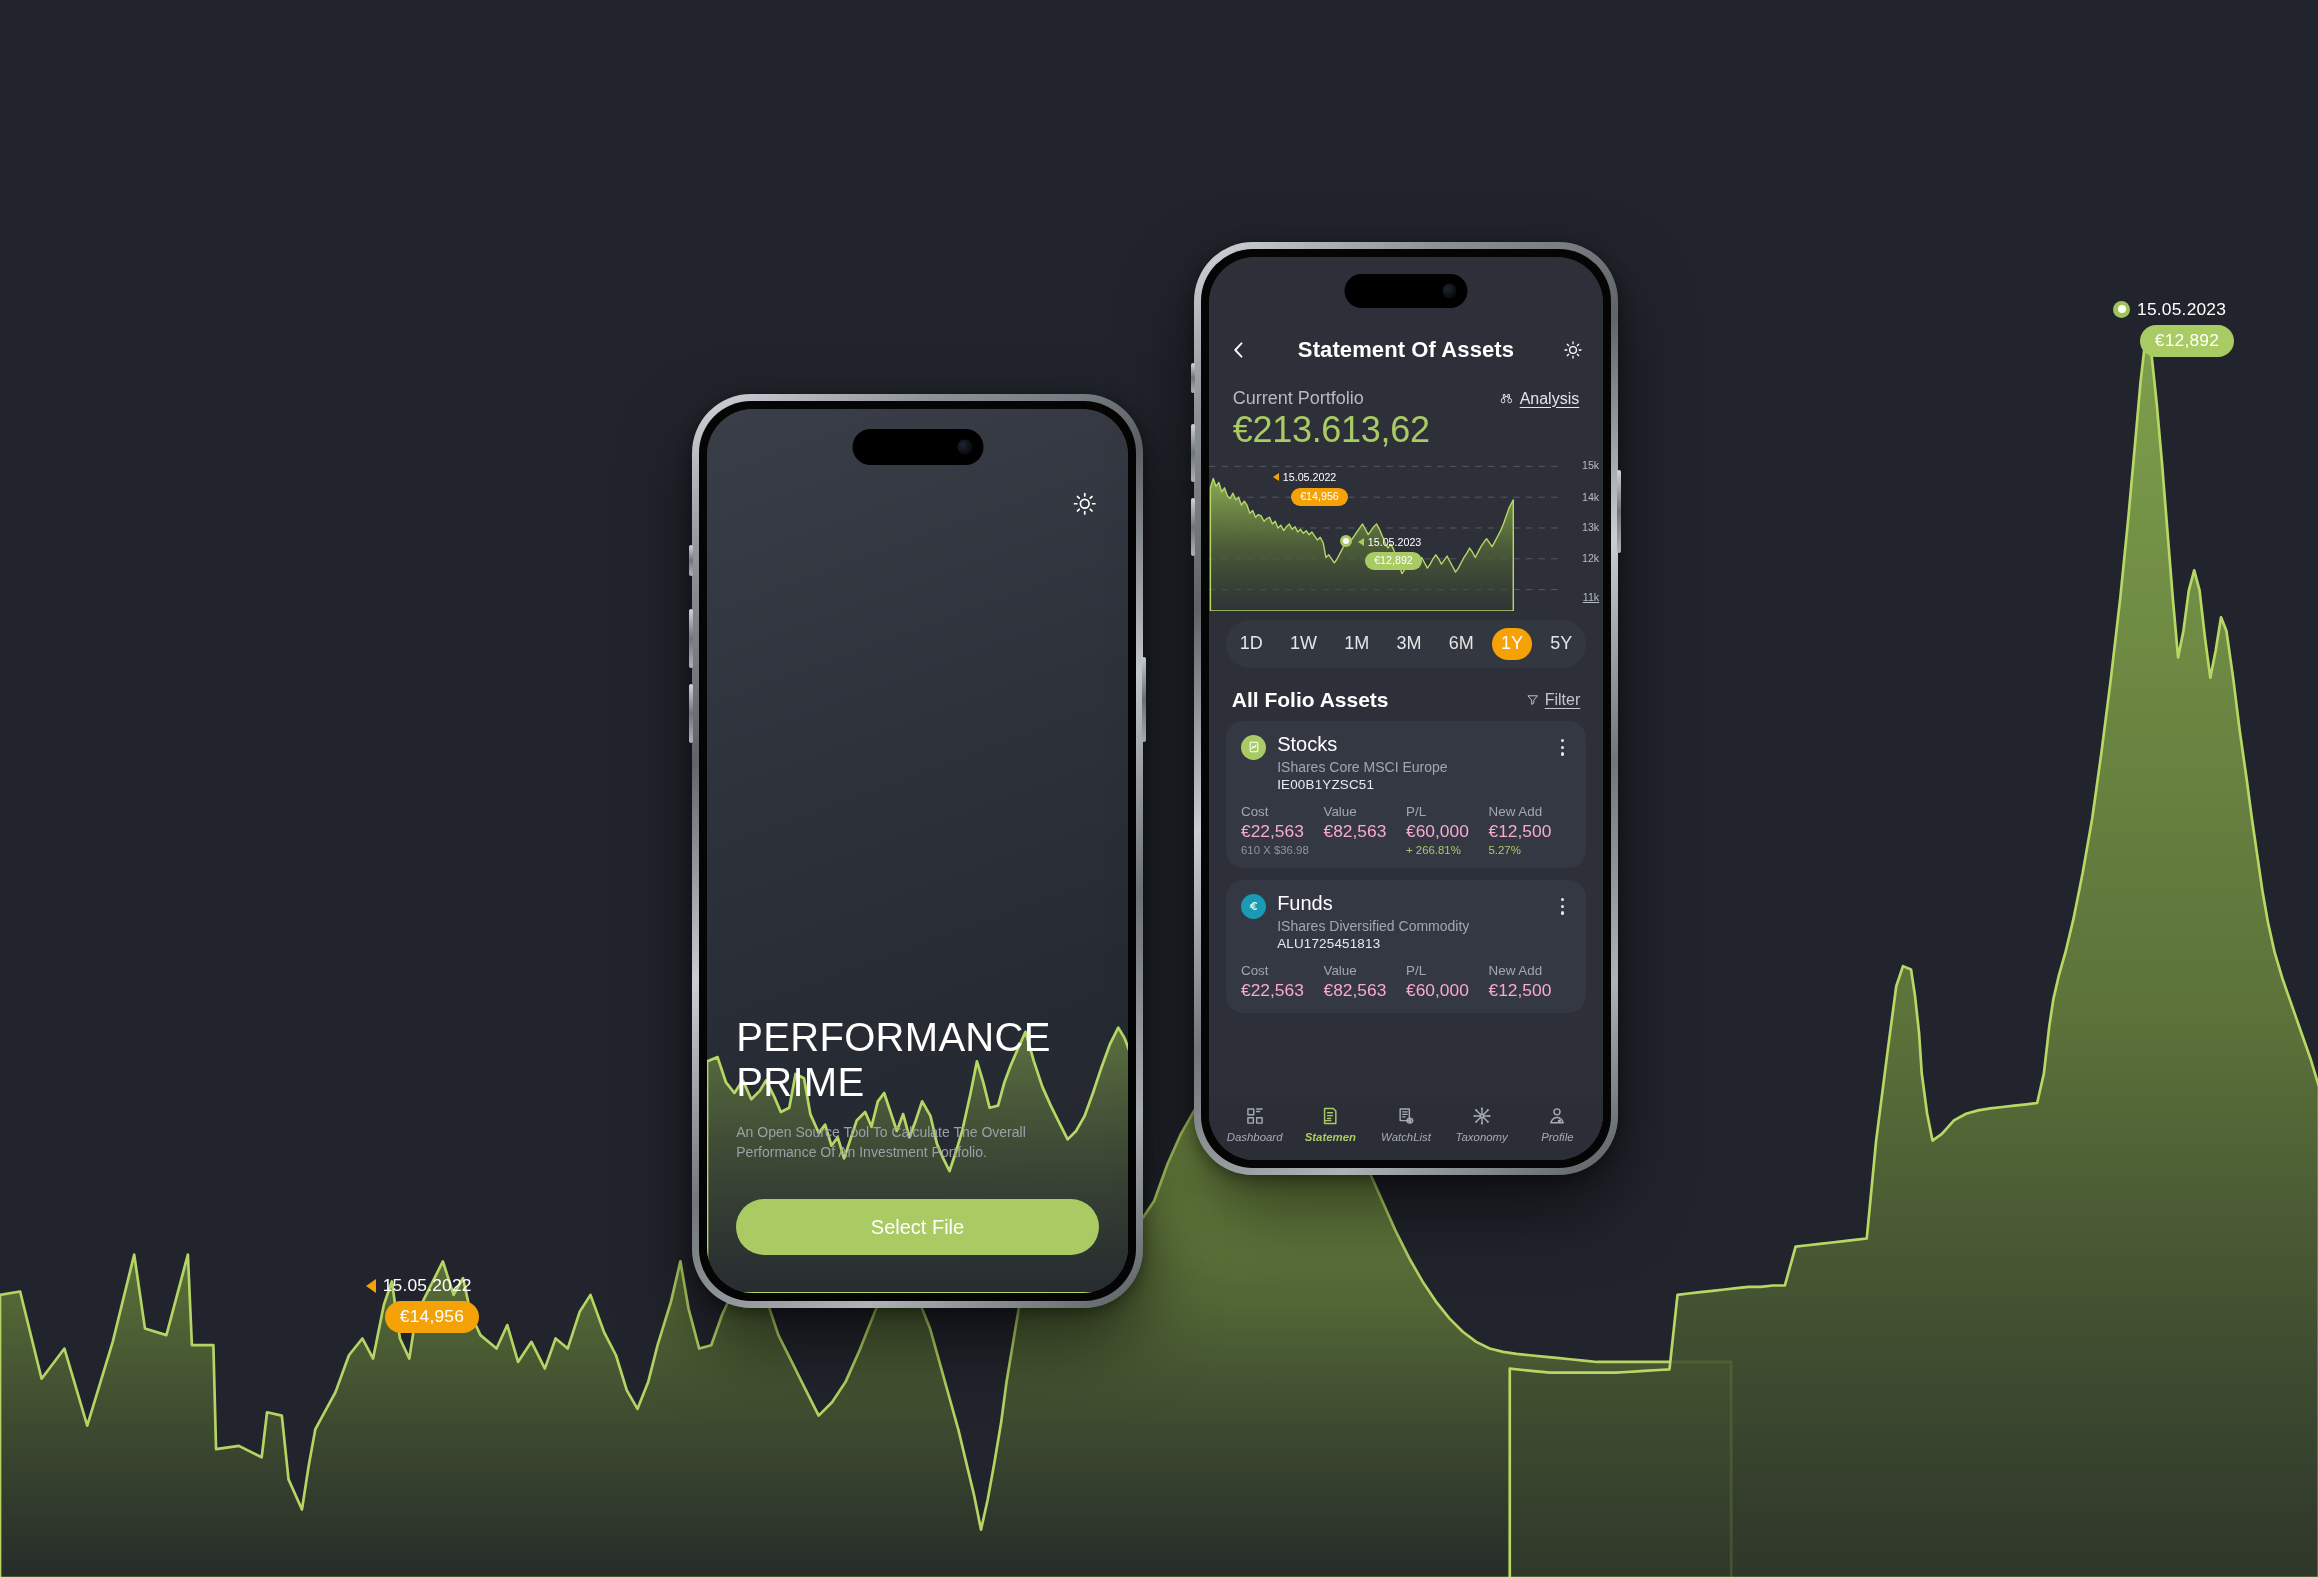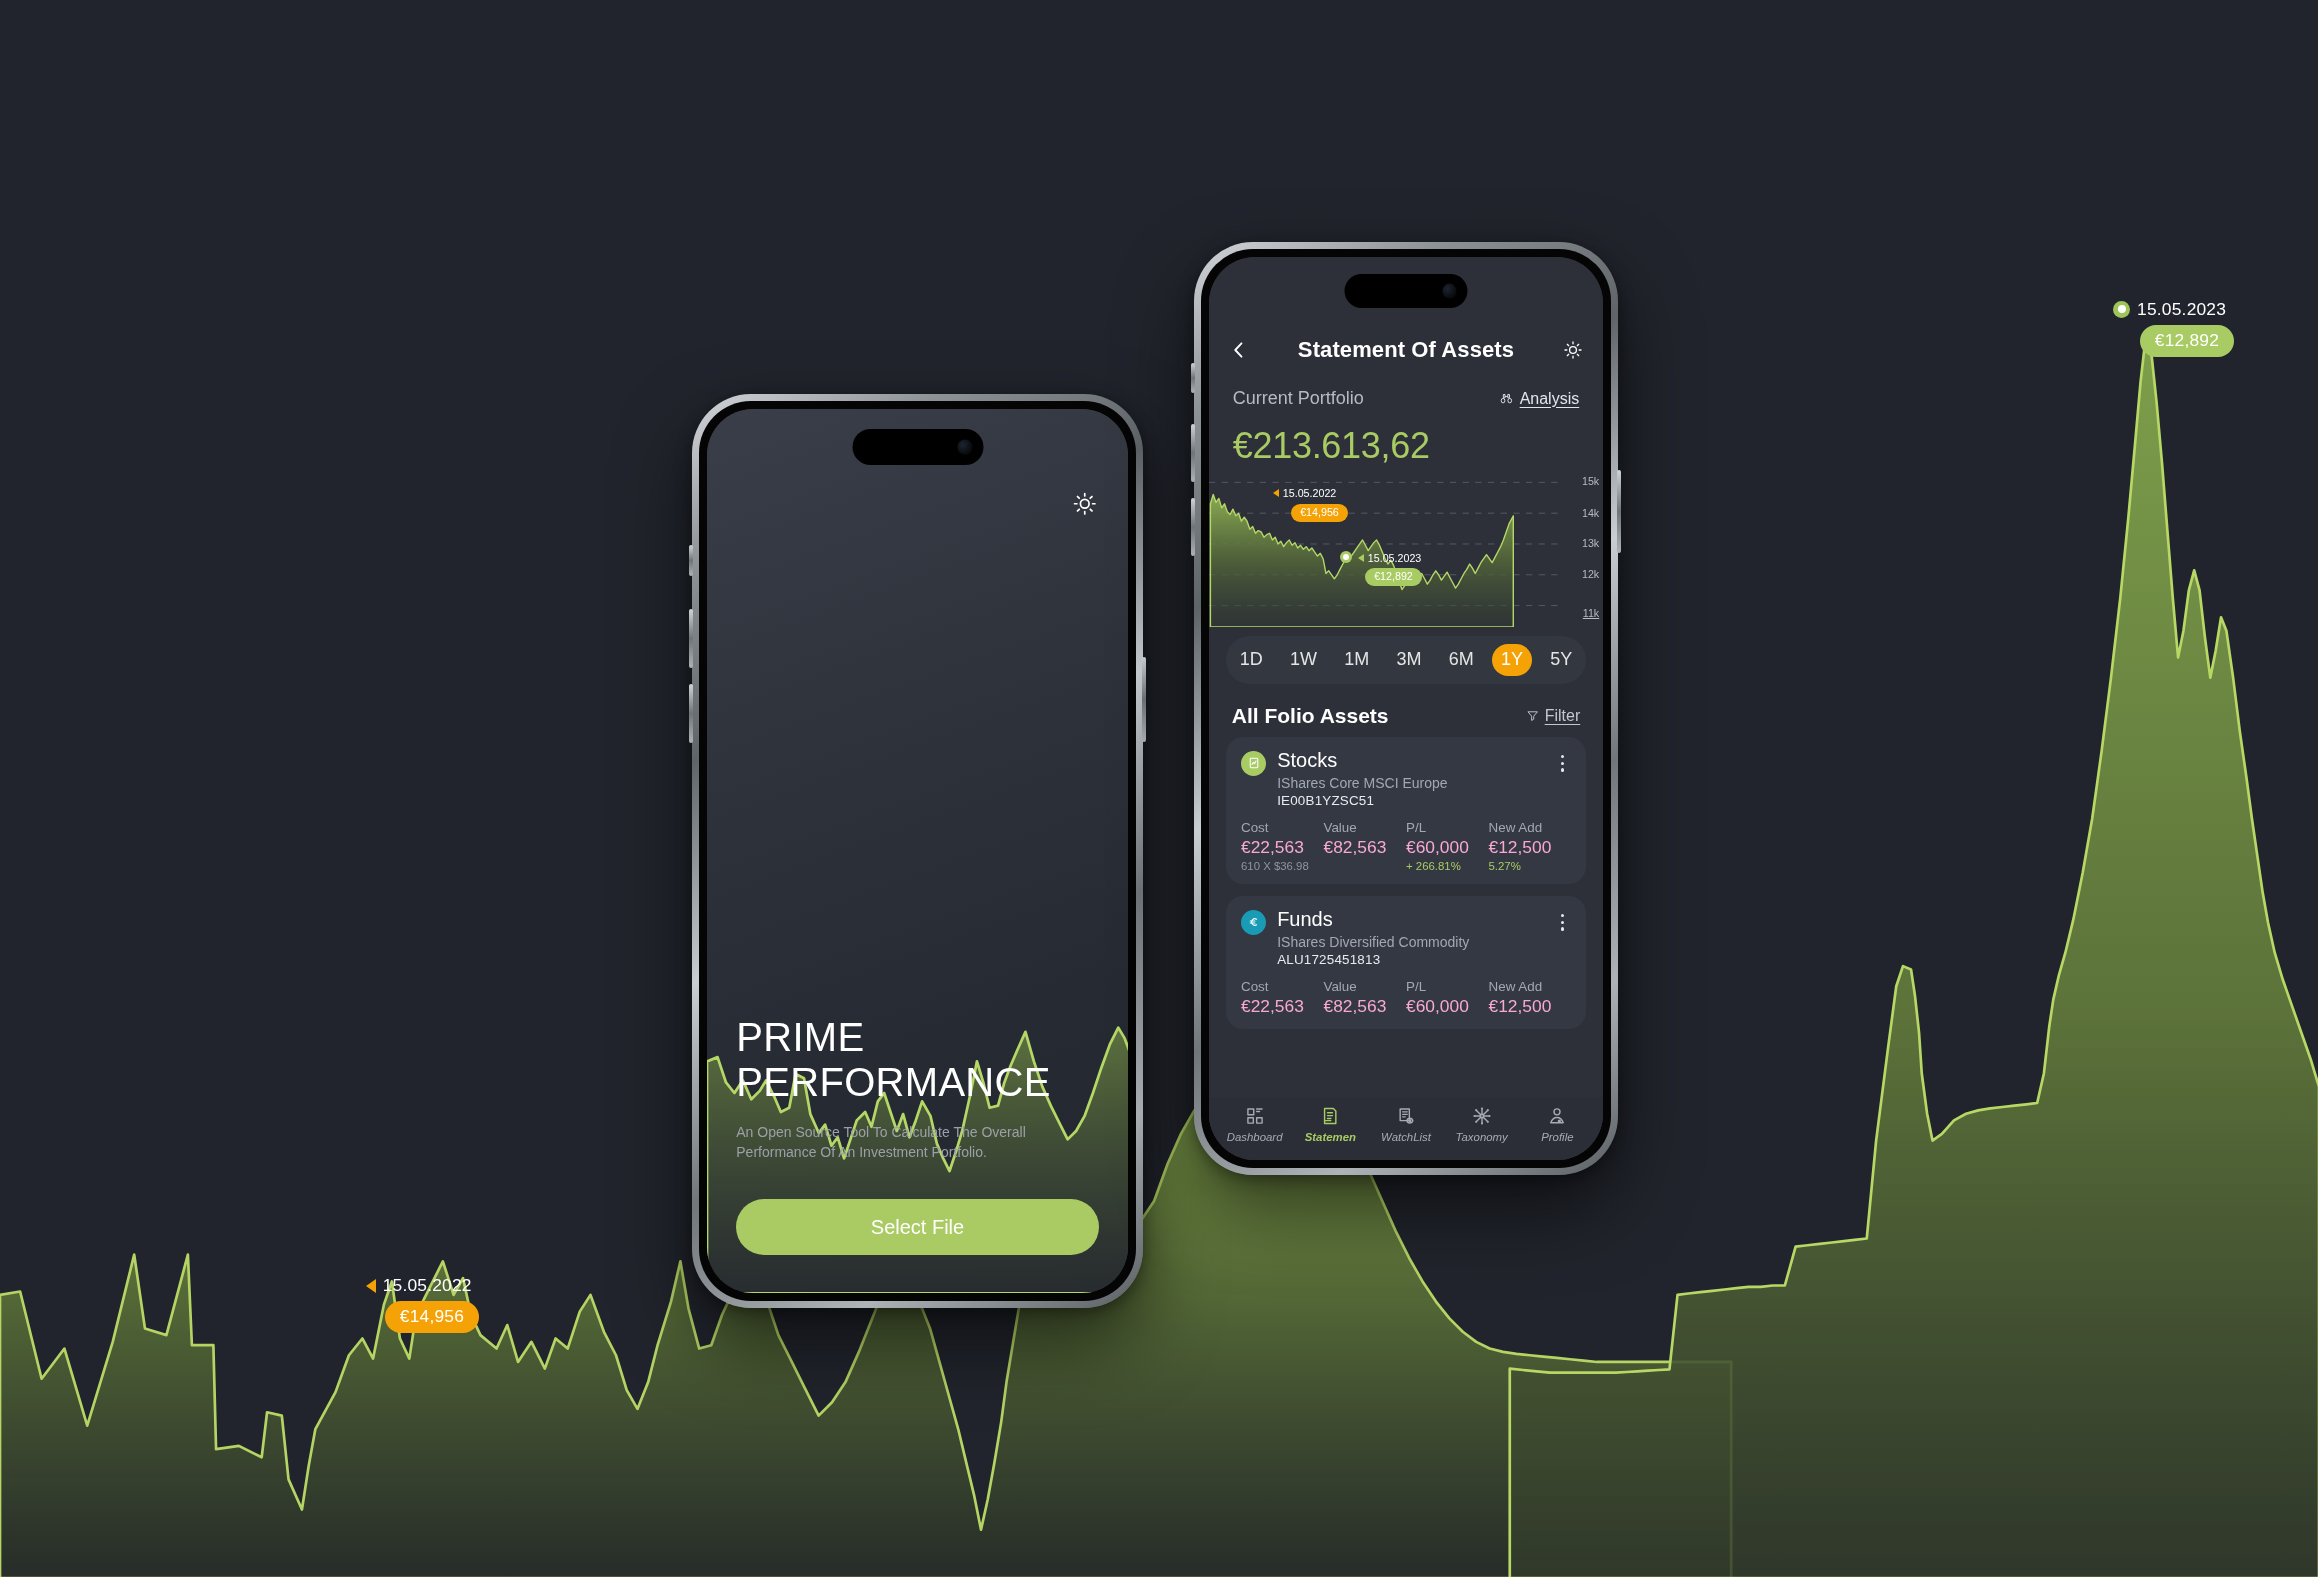--- a/index.html
+++ b/index.html
@@ -180,21 +180,21 @@
   .portfolio-block { padding: 17.4px 24px 0; flex: 0 0 auto; }
   .pf-row { display: flex; align-items: center; justify-content: space-between; }
   .pf-label { color: #b6bac2; font-size: 18px; }
   .pf-analysis {
     display: flex; align-items: center; gap: 5.4px;
     color: #e2e5ea; font-size: 16px;
     text-decoration: underline; text-underline-offset: 3.4px;
     cursor: pointer;
   }
   .pf-amount {
-    margin-top: 16px;
+    margin-top: 0;
     color: #a8cb63;
     font-size: 36px; font-weight: 400; letter-spacing: -0.3px;
   }
 
   
   .mini-chart-wrap {
     position: relative;
     margin: 5.4px 0 0;
     height: 154px;
     flex: 0 0 auto;
@@ -366,22 +366,22 @@
 
         <div class="dyn-island"></div>
 
         <svg class="left-sun" viewBox="0 0 24 24" fill="none" stroke="#ffffff" stroke-width="1.6" stroke-linecap="round">
           <circle cx="12" cy="12" r="4.1"></circle>
           <path d="M12 2.4v2.2M12 19.4v2.2M2.4 12h2.2M19.4 12h2.2M5.2 5.2l1.6 1.6M17.2 17.2l1.6 1.6M18.8 5.2l-1.6 1.6M6.8 17.2l-1.6 1.6"></path>
         </svg>
 
         <div class="left-content">
           <div class="hero-title">
+            <div>PERFORMANCE</div>
             <div>PRIME</div>
-            <div>PERFORMANCE</div>
           </div>
           <p class="hero-desc">An Open Source Tool To Calculate The Overall Performance Of An Investment Portfolio.</p>
           <button class="select-file-btn">Select File</button>
         </div>
       </div>
     </div>
   </div>
 
   <div class="phone" id="phone-right">
     <span class="btn-side" style="left:-2.7px; top:121px; width:4px; height:29.5px;"></span>

